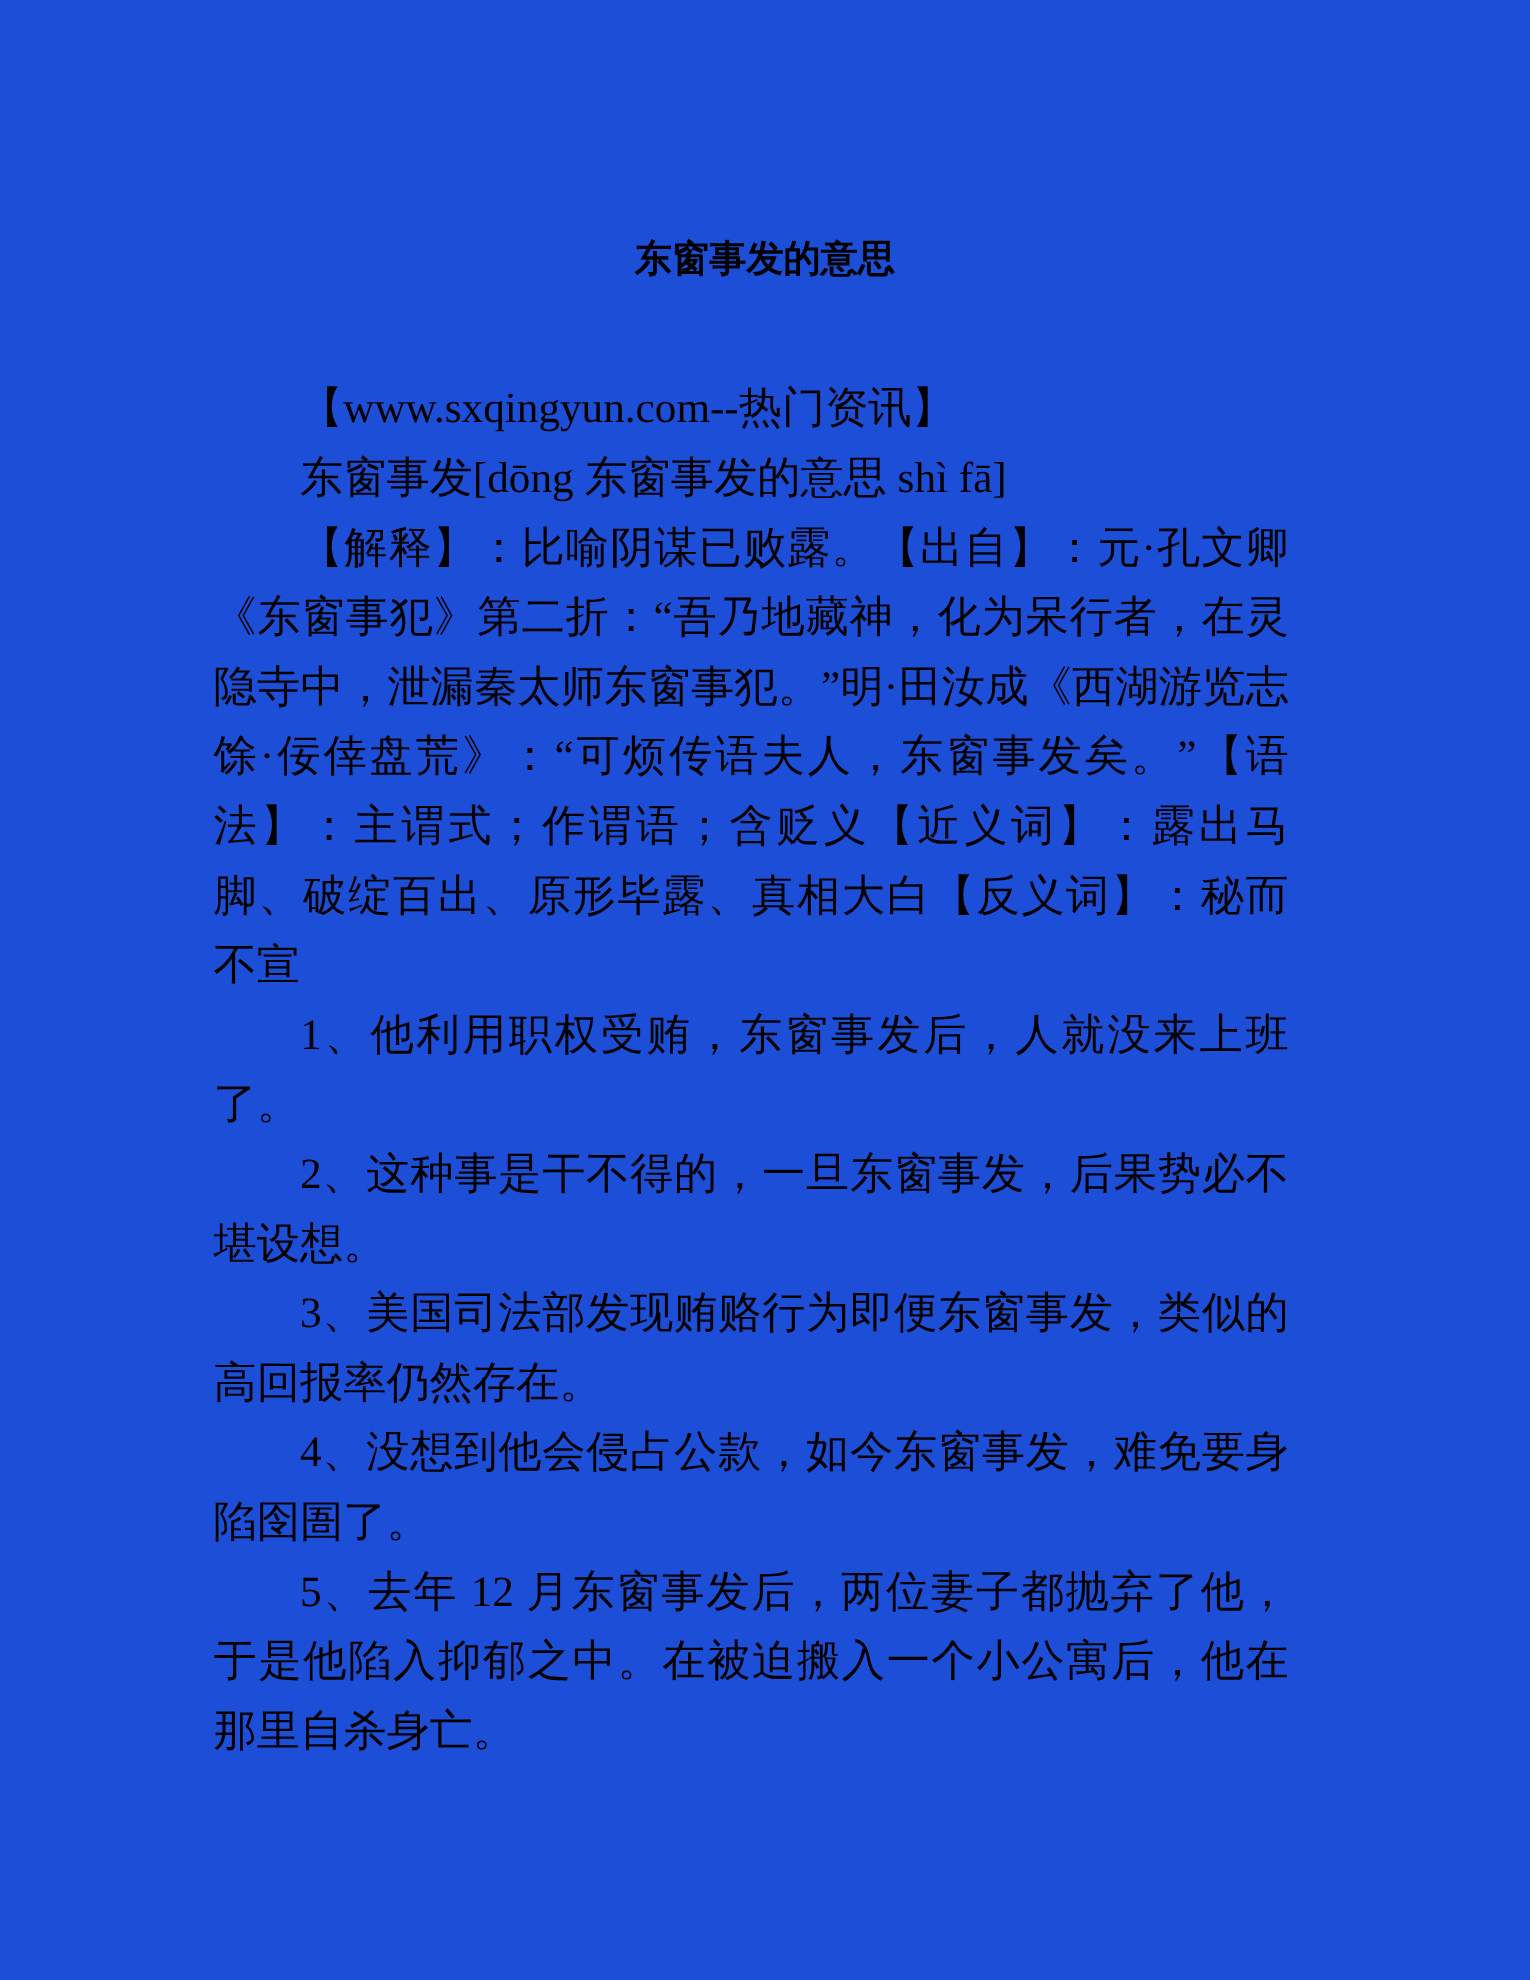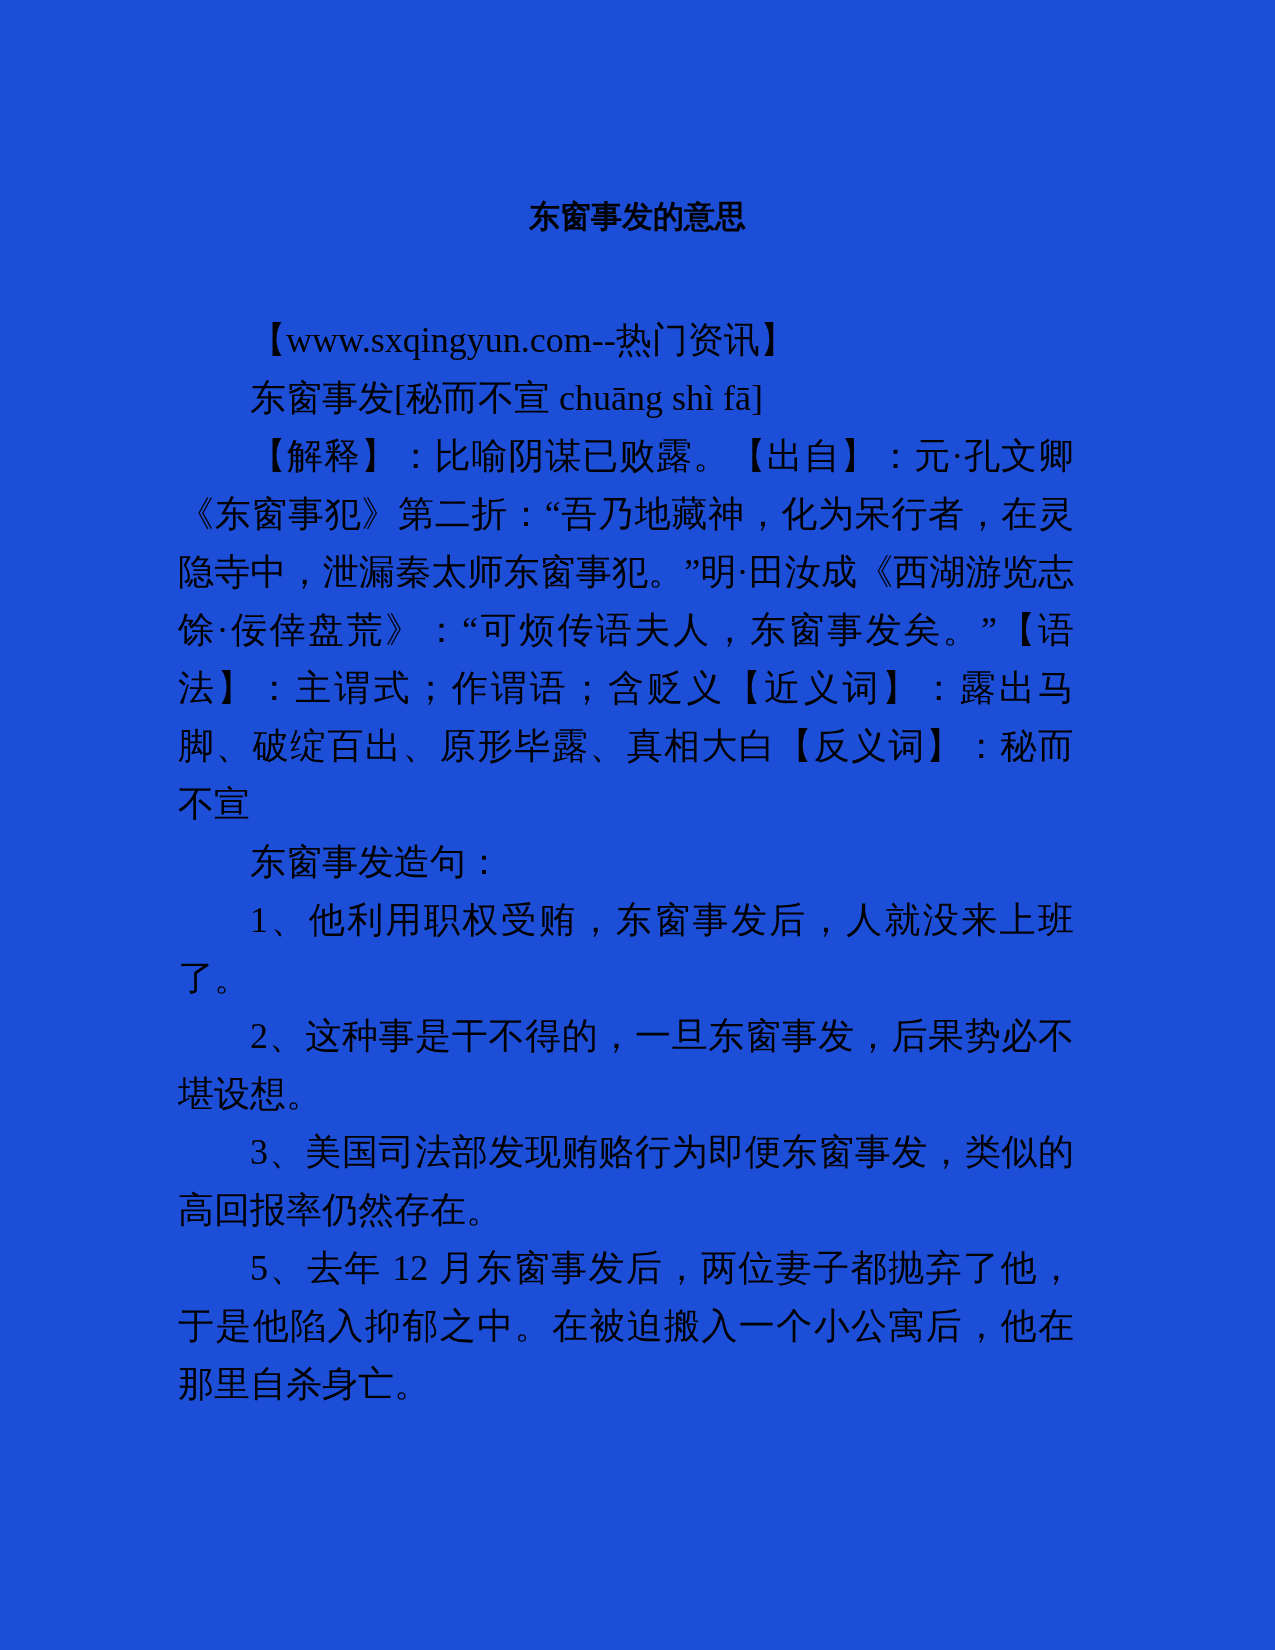--- a/index.html
+++ b/index.html
@@ -40,21 +40,21 @@
     }
   </style>
 </head>
 <body>
 
 <div class="page">
   <h1 class="title">东窗事发的意思</h1>
 
   <div class="body-block">
     <p class="para">【www.sxqingyun.com--热门资讯】</p>
-    <p class="para">东窗事发[秘而不宣 chuāng shì fā]</p>
+    <p class="para">东窗事发[dōng 东窗事发的意思 shì fā]</p>
     <p class="para">【解释】：比喻阴谋已败露。【出自】：元·孔文卿《东窗事犯》第二折：“吾乃地藏神，化为呆行者，在灵隐寺中，泄漏秦太师东窗事犯。”明·田汝成《西湖游览志馀·佞倖盘荒》：“可烦传语夫人，东窗事发矣。”【语法】：主谓式；作谓语；含贬义【近义词】：露出马脚、破绽百出、原形毕露、真相大白【反义词】：秘而不宣</p>
-    <p class="para">东窗事发造句：</p>
     <p class="para">1、他利用职权受贿，东窗事发后，人就没来上班了。</p>
     <p class="para">2、这种事是干不得的，一旦东窗事发，后果势必不堪设想。</p>
     <p class="para">3、美国司法部发现贿赂行为即便东窗事发，类似的高回报率仍然存在。</p>
+    <p class="para">4、没想到他会侵占公款，如今东窗事发，难免要身陷囹圄了。</p>
     <p class="para">5、去年 12 月东窗事发后，两位妻子都抛弃了他，于是他陷入抑郁之中。在被迫搬入一个小公寓后，他在那里自杀身亡。</p>
   </div>
 </div>
 
 </body></html>

